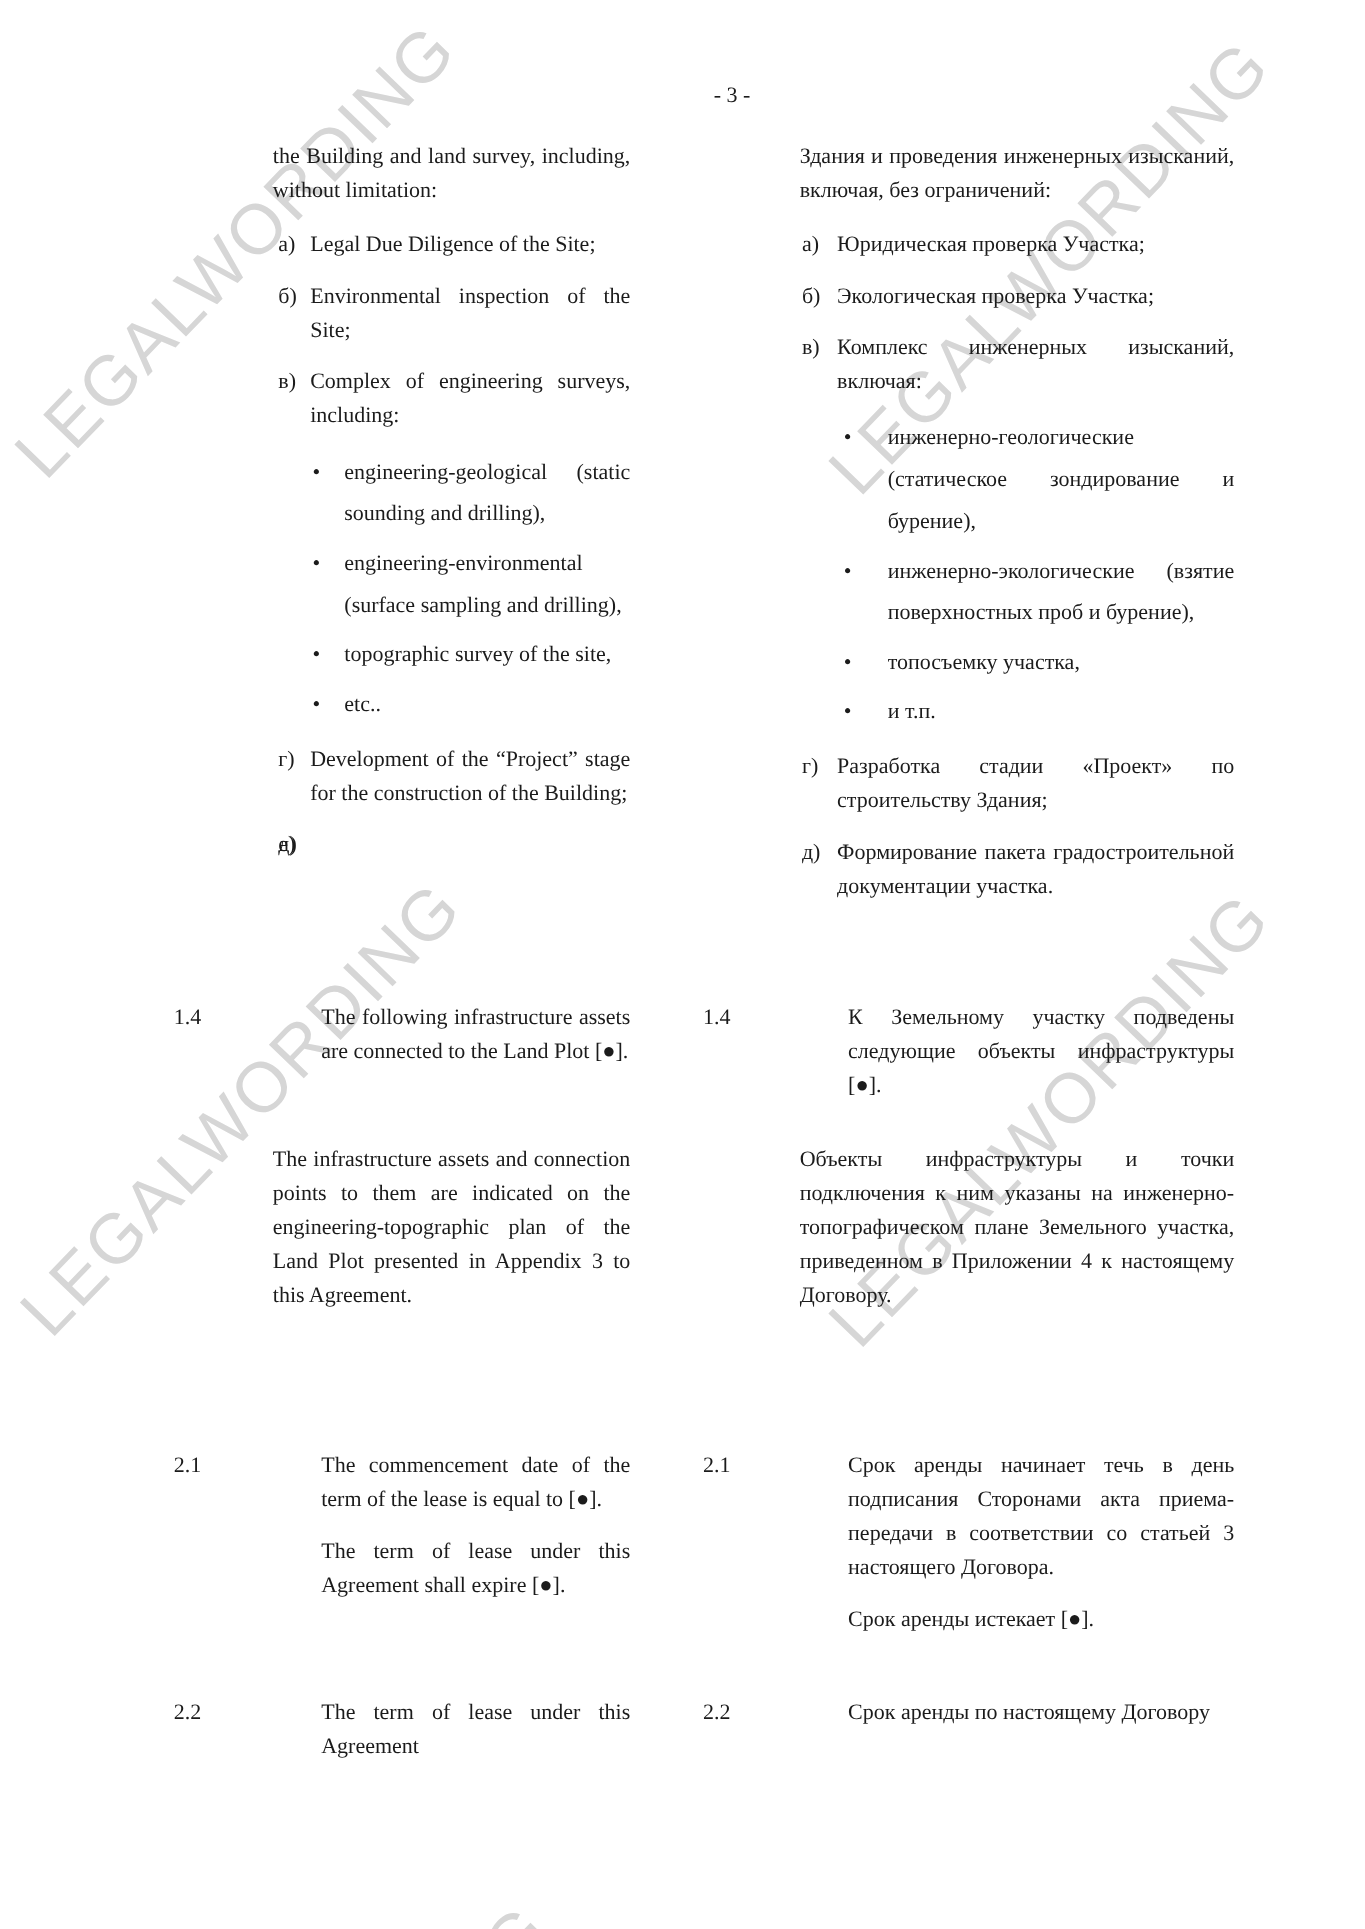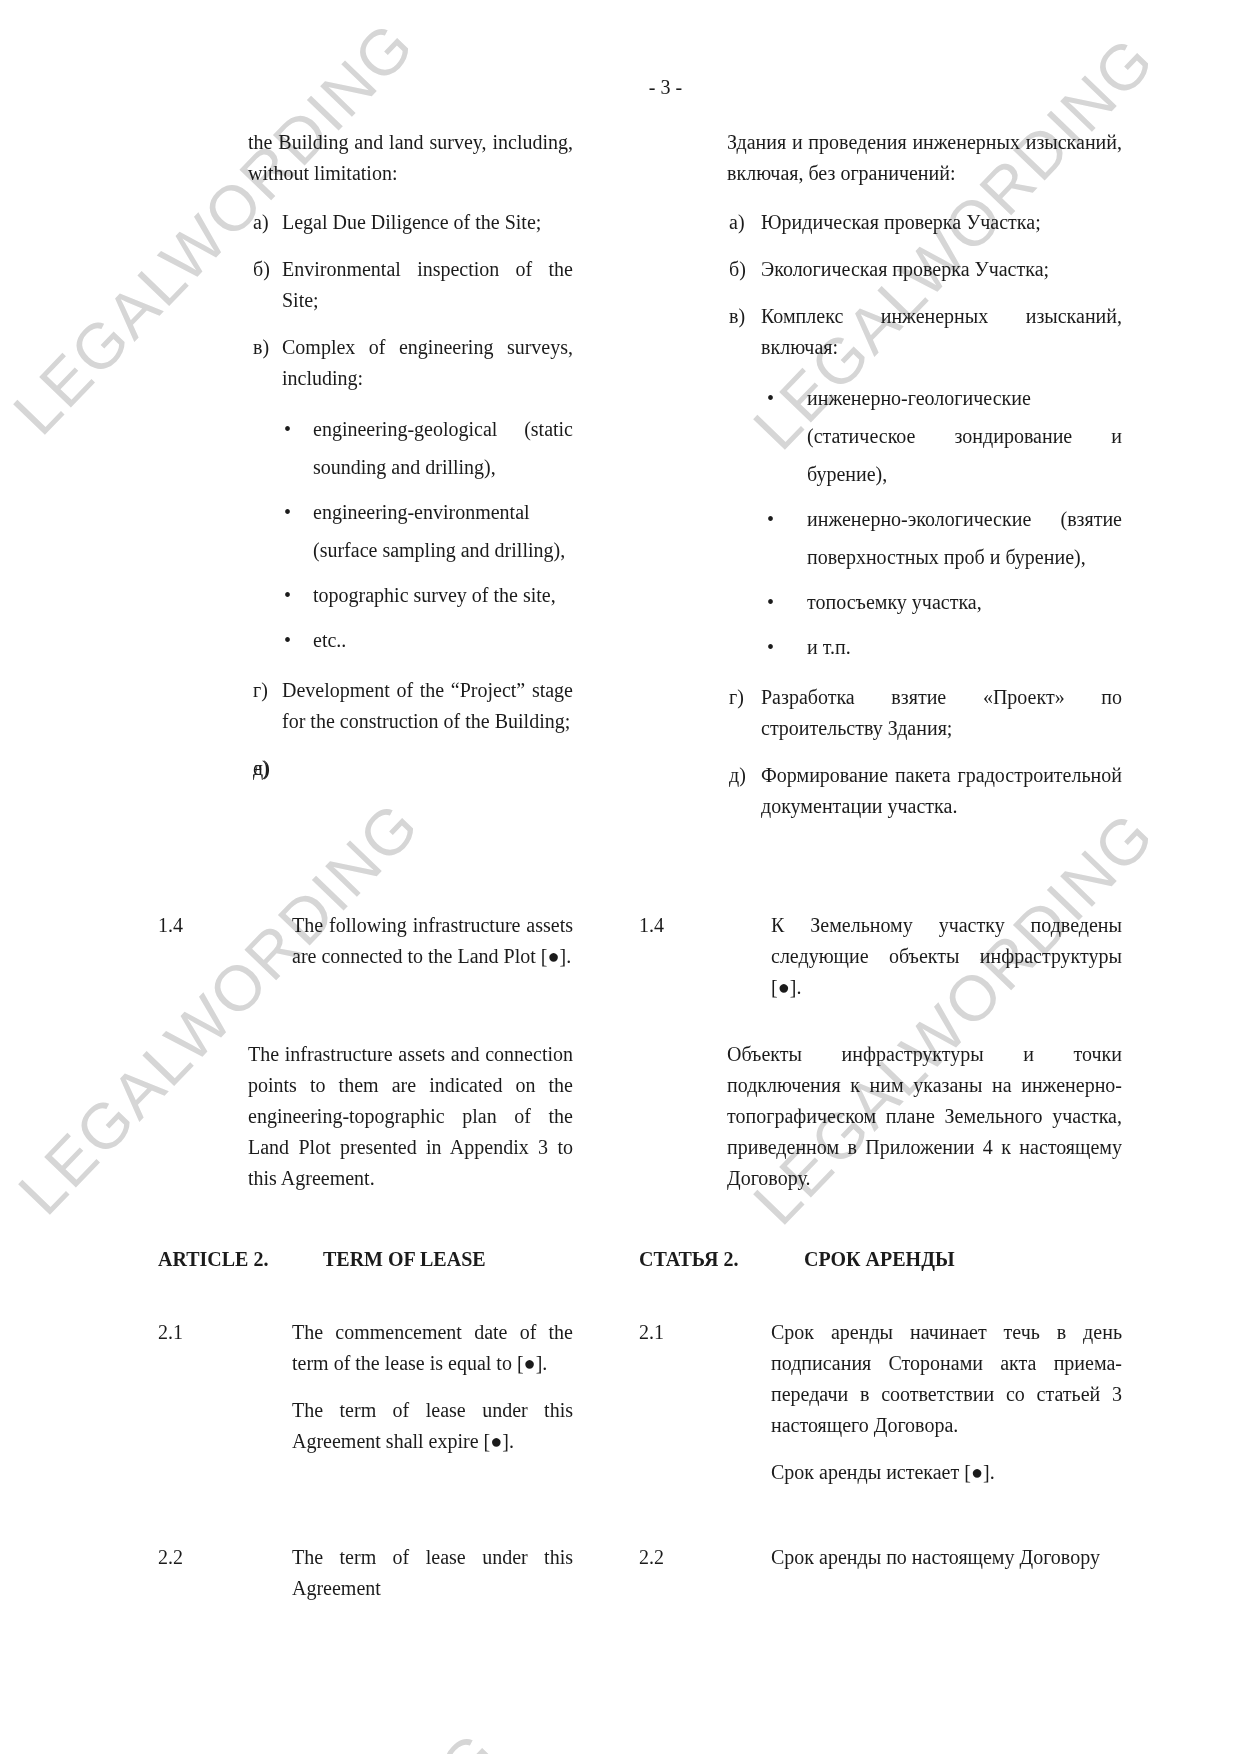--- a/index.html
+++ b/index.html
@@ -162,21 +162,21 @@
             <span>Комплекс инженерных изысканий, включая:</span>
             <ul class="blist">
               <li><span class="blt">•</span><span>инженерно-геологические (статическое зондирование и бурение),</span></li>
               <li><span class="blt">•</span><span>инженерно-экологические (взятие поверхностных проб и бурение),</span></li>
               <li><span class="blt">•</span><span>топосъемку участка,</span></li>
               <li><span class="blt">•</span><span>и т.п.</span></li>
             </ul>
           </li>
           <li>
             <span class="lab">г)</span>
-            <span>Разработка взятие «Проект» по строительству Здания;</span>
+            <span>Разработка стадии «Проект» по строительству Здания;</span>
           </li>
           <li>
             <span class="lab">д)</span>
             <span>Формирование пакета градостроительной документации участка.</span>
           </li>
         </ul>
       </div>
     </div>
   </div>
 
@@ -201,34 +201,20 @@
           <p>The infrastructure assets and connection points to them are indicated on the engineering-topographic plan of the Land Plot presented in Appendix 3 to this Agreement.</p>
         </div>
     </div>
     <div class="cell ru">
       <div class="txt noindent">
           <p>Объекты инфраструктуры и точки подключения к ним указаны на инженерно-топографическом плане Земельного участка, приведенном в Приложении 4 к настоящему Договору.</p>
         </div>
     </div>
   </div>
 
-  <div class="row r-heading">
-    <div class="cell en">
-      <div class="heading">
-        <span class="h-label">ARTICLE 2.</span>
-        <span>TERM OF LEASE</span>
-      </div>
-    </div>
-    <div class="cell ru">
-      <div class="heading">
-        <span class="h-label">СТАТЬЯ 2.</span>
-        <span>СРОК АРЕНДЫ</span>
-      </div>
-    </div>
-  </div>
 
   <div class="row r-s21">
     <div class="cell en">
       <div class="num">2.1</div>
       <div class="txt">
         <p>The commencement date of the term of the lease is equal to [●].</p>
         <p>The term of lease under this Agreement shall expire [●].</p>
       </div>
     </div>
     <div class="cell ru">

